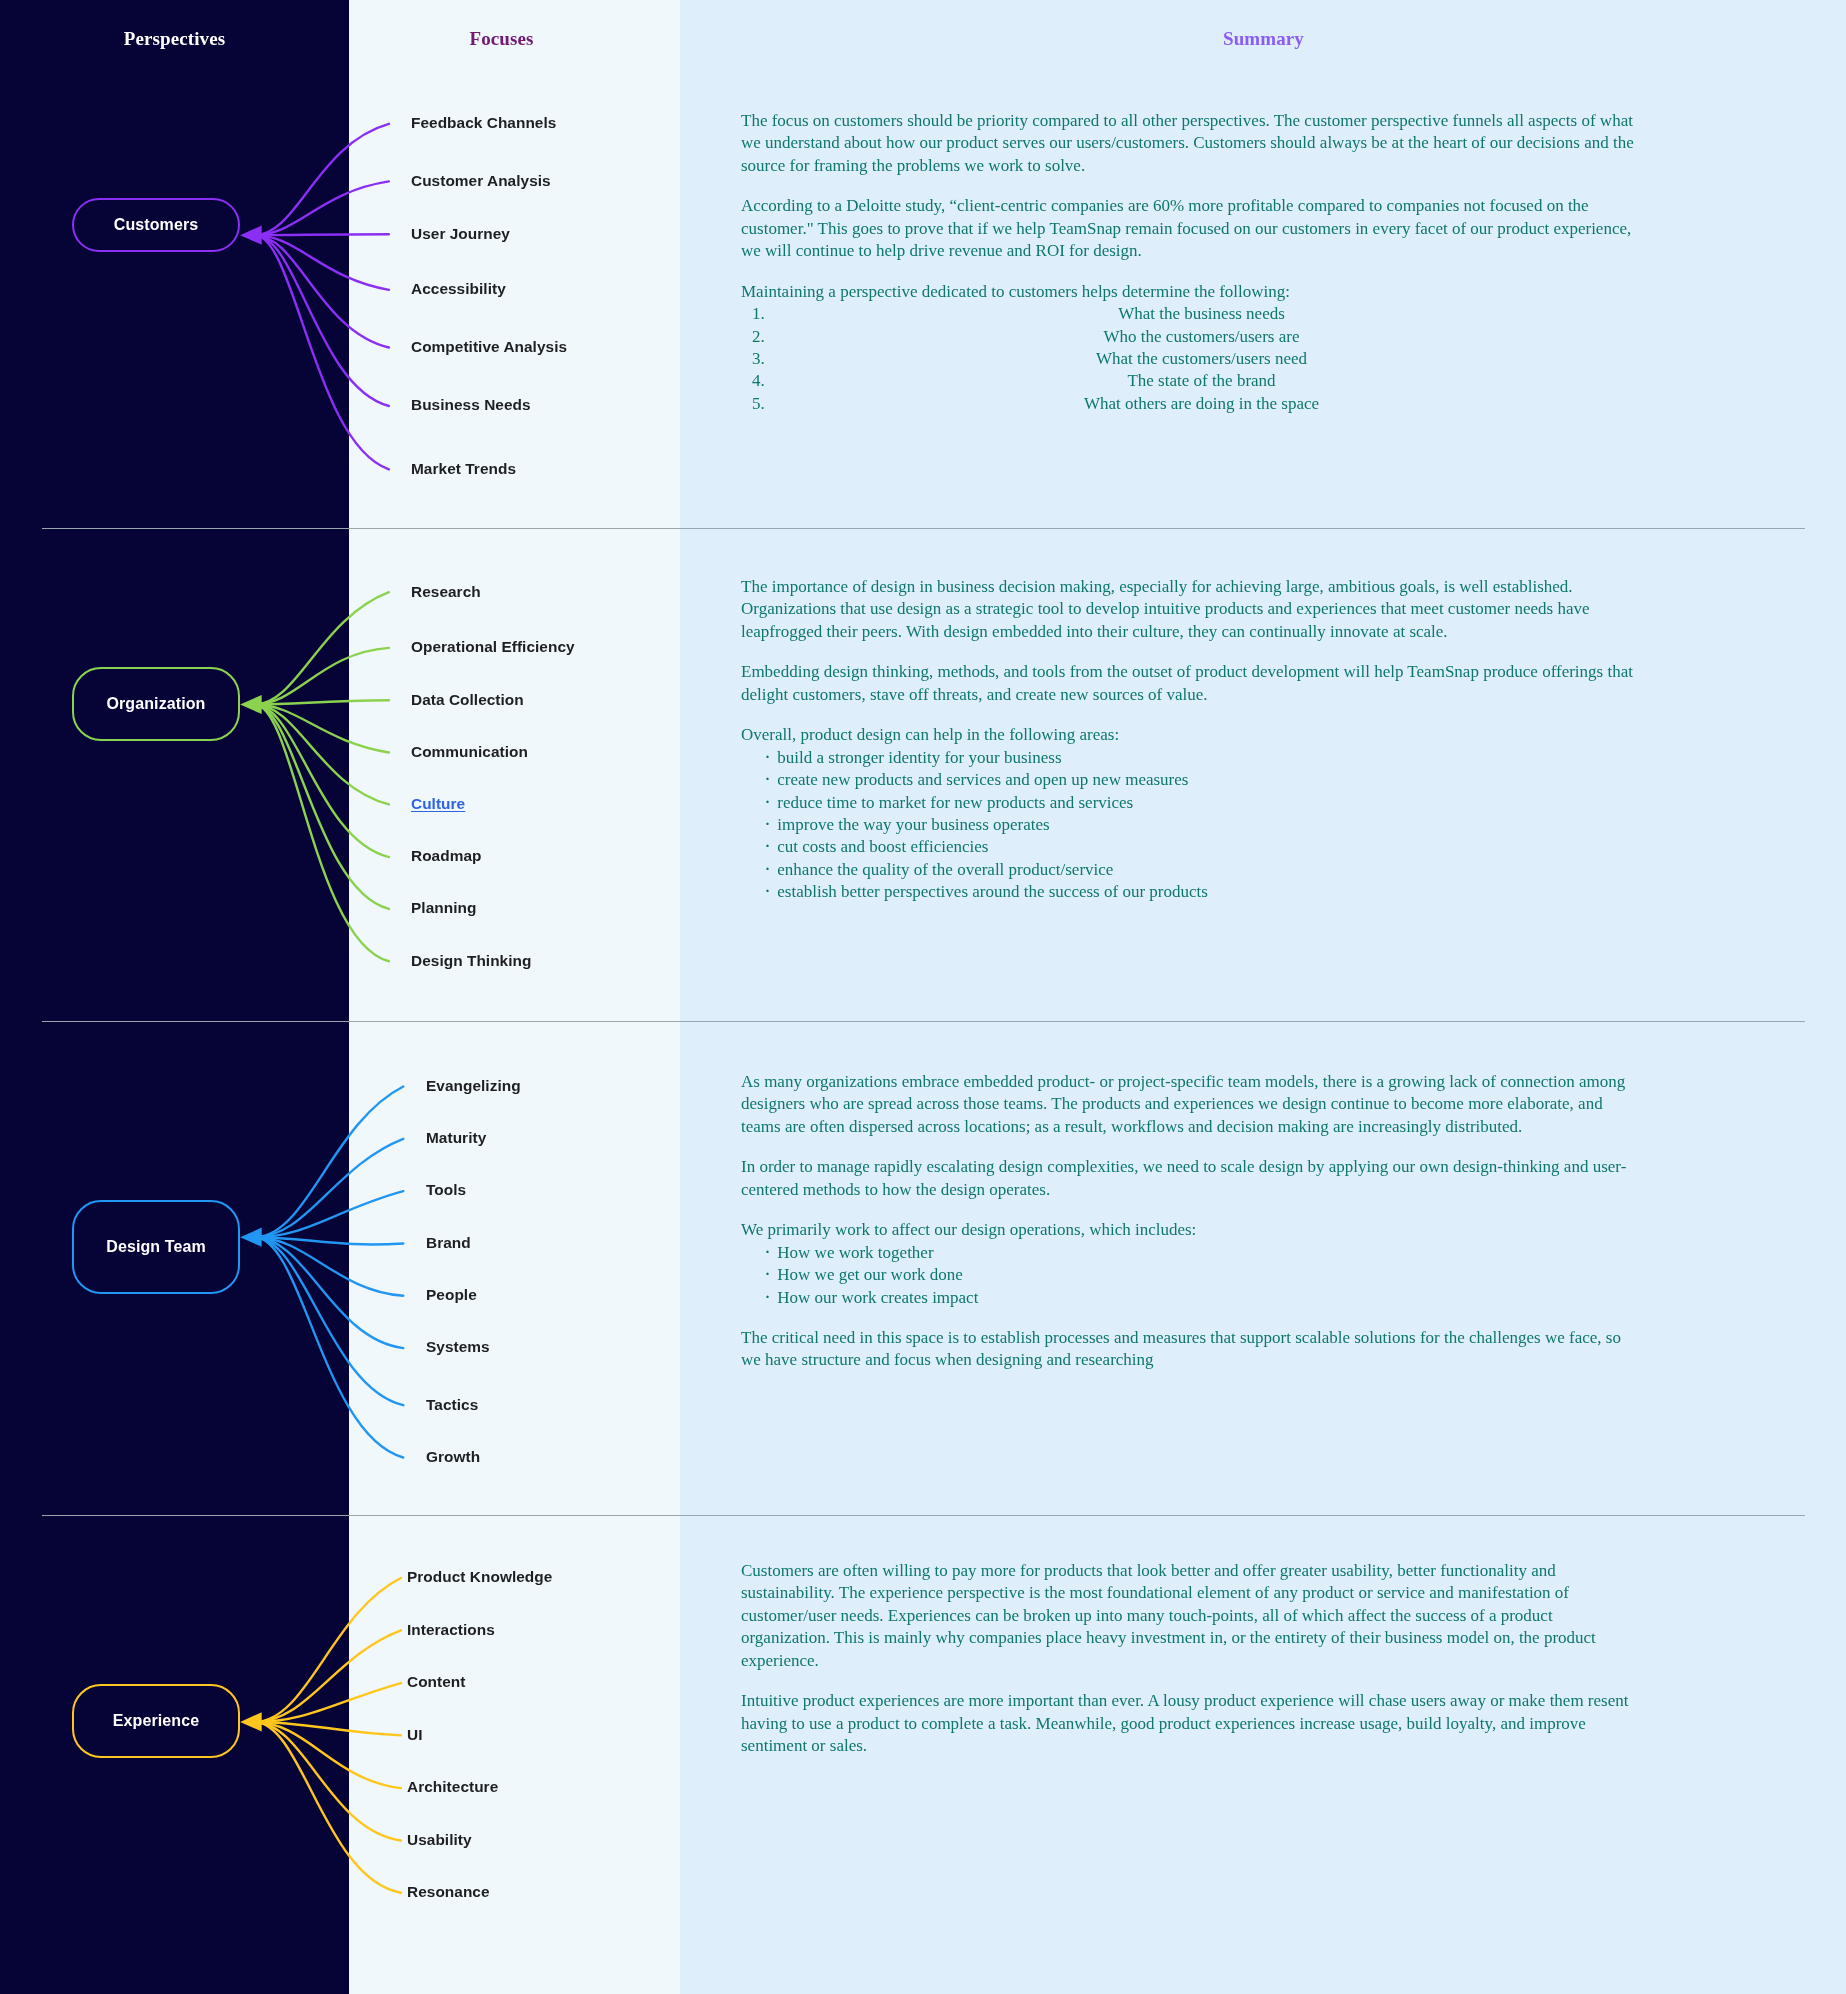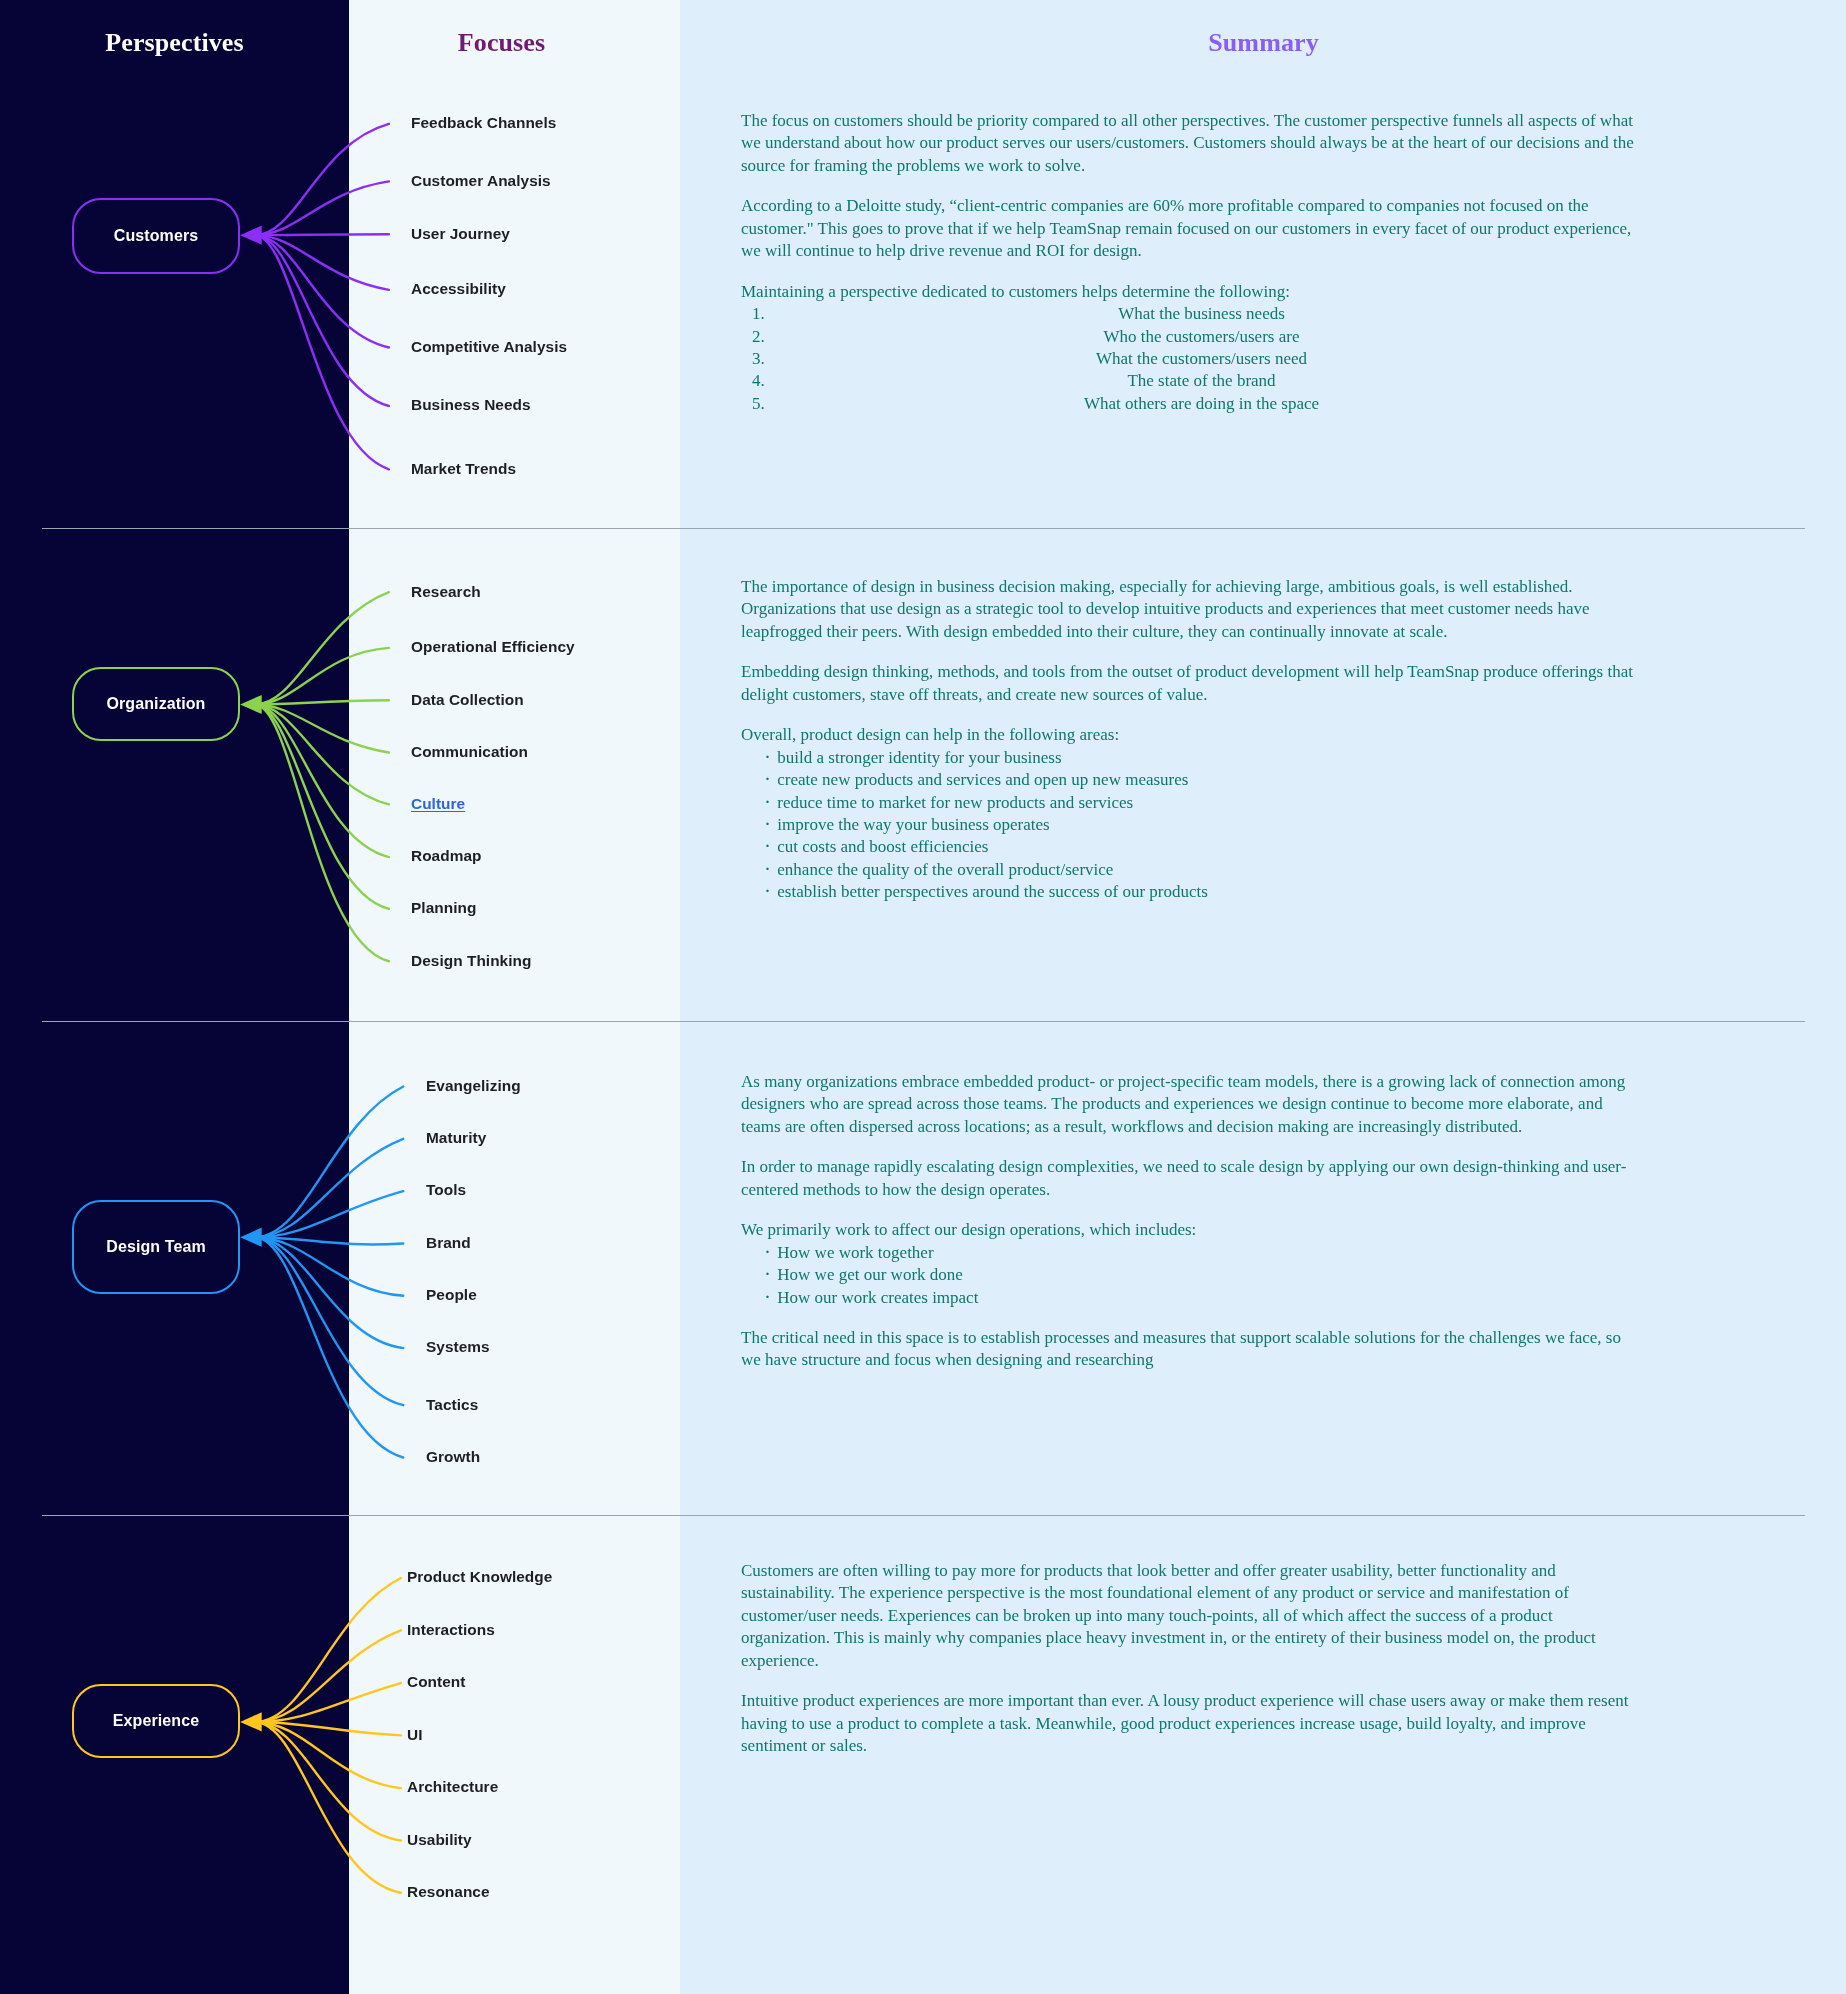--- a/index.html
+++ b/index.html
@@ -35,21 +35,21 @@
     top: 0; left: 0; right: 0;
     height: 77px;
     z-index: 6;
   }
   .hdr {
     position: absolute;
     top: 28px;
     text-align: center;
     font-family: "Liberation Serif", serif;
     font-weight: bold;
-    font-size: 26px;
+    font-size: 19px;
     letter-spacing: 0.1px;
   }
   .hdr-perspectives { left: 0;     width: 349px;  color: #ffffff; }
   .hdr-focuses      { left: 336px; width: 331px;  color: #701a75; }
   .hdr-summary      { left: 680px; width: 1167px; color: #8b5cf6; }
   .row-sep {
     position: absolute;
     left: 42px;
     right: 42px;
     height: 1.4px;
@@ -197,21 +197,21 @@
       <path d="M 530 3588 C 640 3588 695 3450 835 3397"></path>
       <path d="M 530 3588 C 640 3588 700 3545 835 3507"></path>
       <path d="M 530 3588 C 640 3588 702 3610 835 3616"></path>
       <path d="M 530 3588 C 638 3588 695 3710 835 3726"></path>
       <path d="M 530 3588 C 634 3588 686 3815 835 3835"></path>
       <path d="M 530 3588 C 630 3588 676 3915 835 3944"></path>
     </g>
     <polygon points="500,3588 545,3568 545,3608" fill="#ffc61e"></polygon>
   </svg>
 
-  <div class="node" style="left:72px; top:198px; width:168px; height:76px; border-color:#8b2ff5">
+  <div class="node" style="left:72px; top:198px; width:168px; height:54px; border-color:#8b2ff5">
     <span>Customers</span>
   </div>
 
   <div class="node" style="left:72px; top:667px; width:168px; height:74px; border-color:#8bd24f">
     <span>Organization</span>
   </div>
 
   <div class="node" style="left:72px; top:1200px; width:168px; height:94px; border-color:#2196f3">
     <span>Design Team</span>
   </div>

